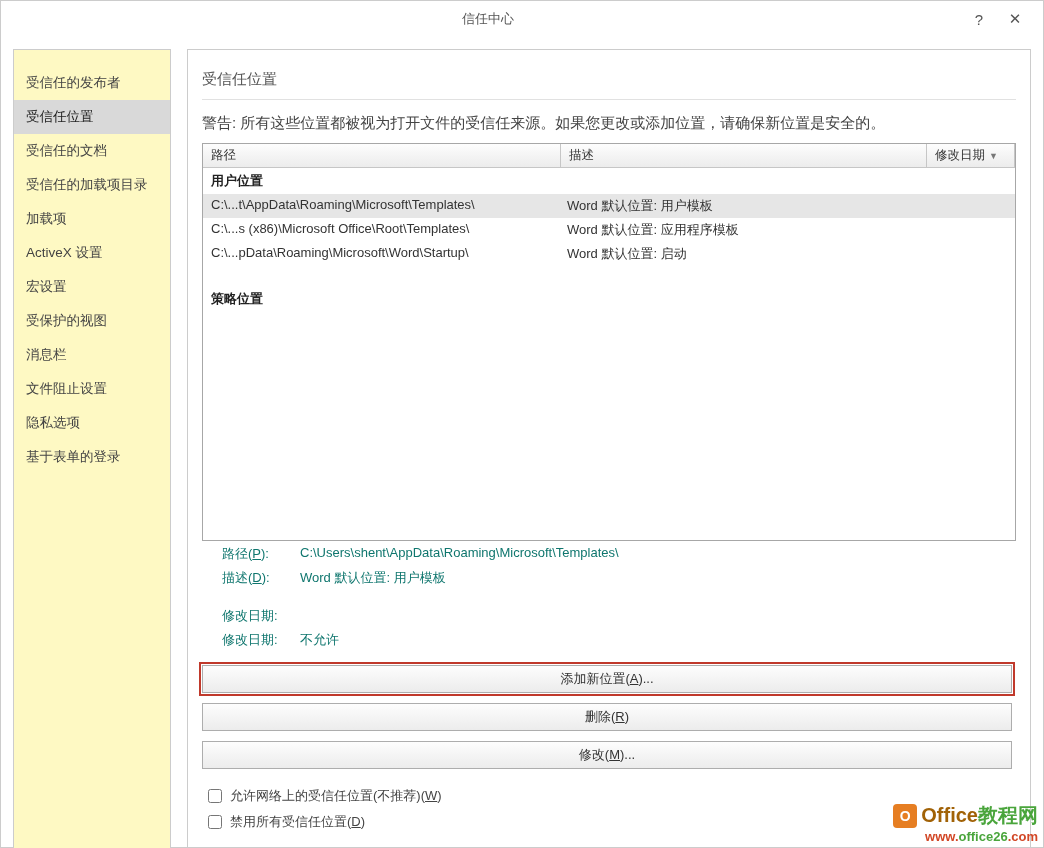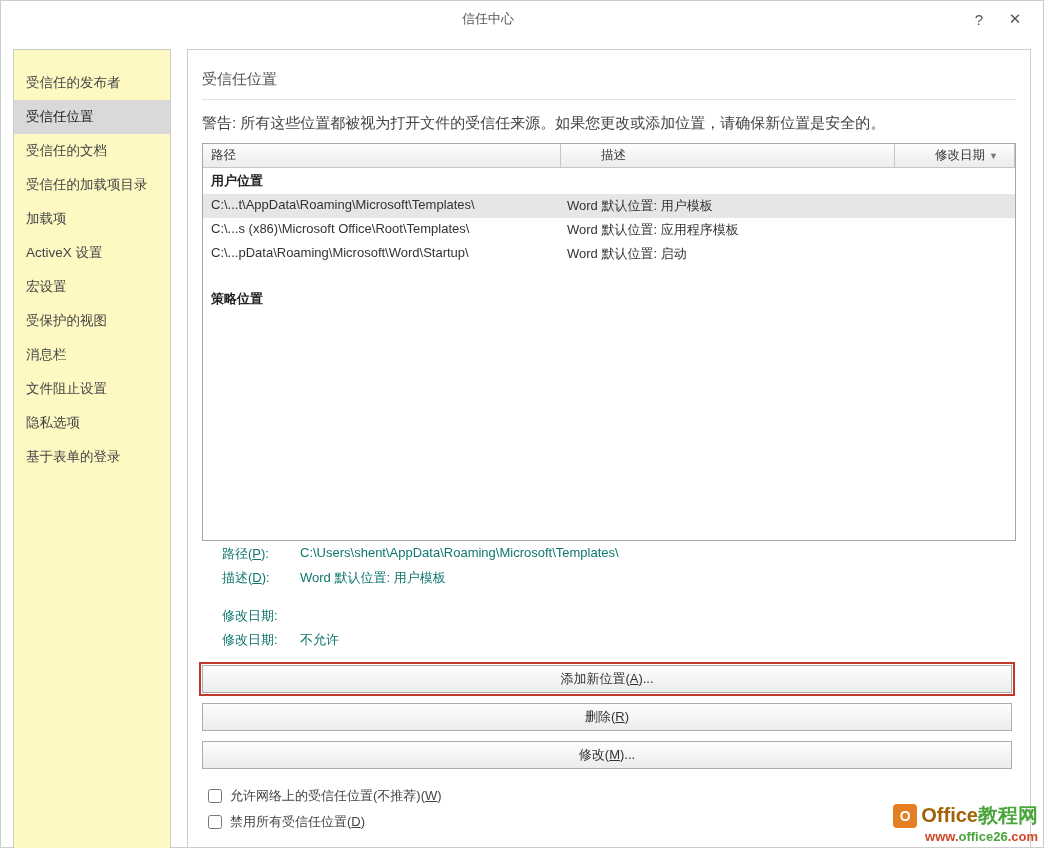--- a/index.html
+++ b/index.html
@@ -77,21 +77,20 @@
   height: 398px;
   overflow: hidden;
 }
 .thead {
   display: flex;
   background: linear-gradient(#fdfdfd,#ececec);
   border-bottom: 1px solid #c6c6c6;
   height: 24px;
   font-size: 12.5px;
   color: #333;
-  gap: 32px;
 }
 .th {
   display: flex; align-items: center;
   padding: 0 8px;
   border-right: 1px solid #c6c6c6;
 }
 .th.path { width: 358px; }
 .th.desc { flex: 1; }
 .th.date { width: 88px; }
 .sort-arrow {

